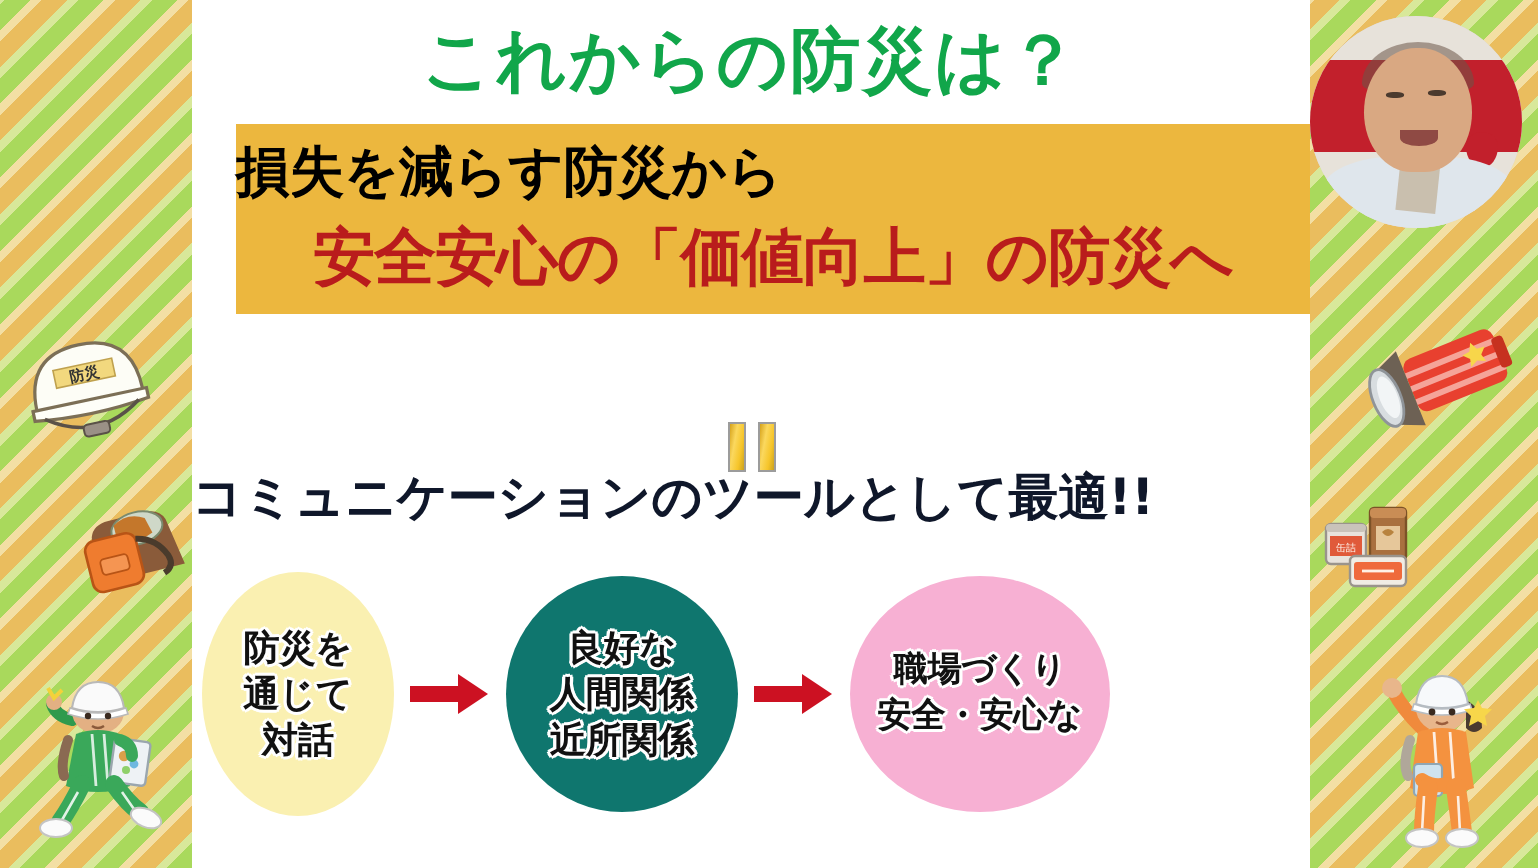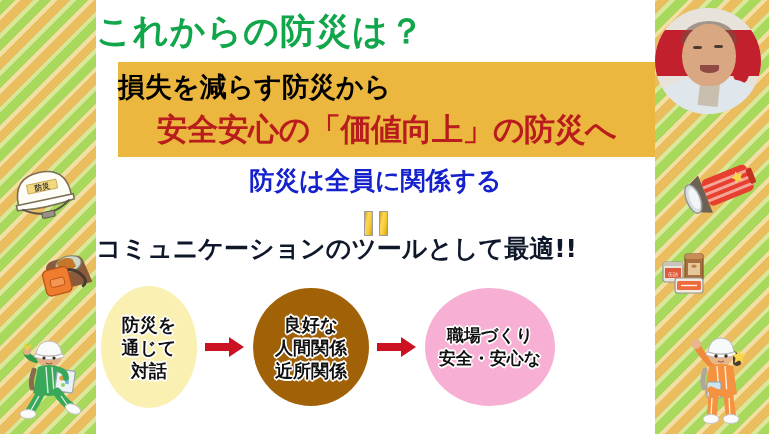--- a/index.html
+++ b/index.html
@@ -57,20 +57,21 @@
     top: 0;
     width: 559px;
     height: 434px;
   }
 
   .title {
     position: absolute;
     top: 8px;
     left: 0;
     width: 559px;
+    text-align: center;
     color: #11a64a;
     font-size: 35px;
     font-weight: bold;
     letter-spacing: 1px;
     line-height: 46px;
     white-space: nowrap;
   }
 
   .banner {
     position: absolute;
@@ -159,21 +160,21 @@
   .bubble {
     width: 96px;
     height: 122px;
     border-radius: 50%;
     display: flex;
     flex-direction: column;
     align-items: center;
     justify-content: center;
   }
   .bubble.b1 { background: #faf0b1; width: 96px;  height: 122px; }
-  .bubble.b2 { background: #a16207; width: 116px; height: 118px; }
+  .bubble.b2 { background: #0f766e; width: 116px; height: 118px; }
   .bubble.b3 { background: #f7b0d3; width: 130px; height: 118px; }
 
   .bubble .line {
     color: #111111;
     font-size: 18px;
     font-weight: bold;
     line-height: 23px;
     white-space: nowrap;
     text-shadow:
        1.6px 0 0 #ffffff, -1.6px 0 0 #ffffff,
@@ -396,21 +397,20 @@
 
   <div class="content">
 
     <div class="title">これからの防災は？</div>
 
     <div class="banner">
       <div class="banner-line1">損失を減らす防災から</div>
       <div class="banner-line2">安全安心の「価値向上」の防災へ</div>
     </div>
 
-    <div class="mid-line1">防災は全員に関係する</div>
 
     <div class="equals">
       <span class="bar"></span>
       <span class="bar"></span>
     </div>
 
     <div class="mid-line2">コミュニケーションのツールとして最適!!</div>
 
     <div class="bubble-row">
 

